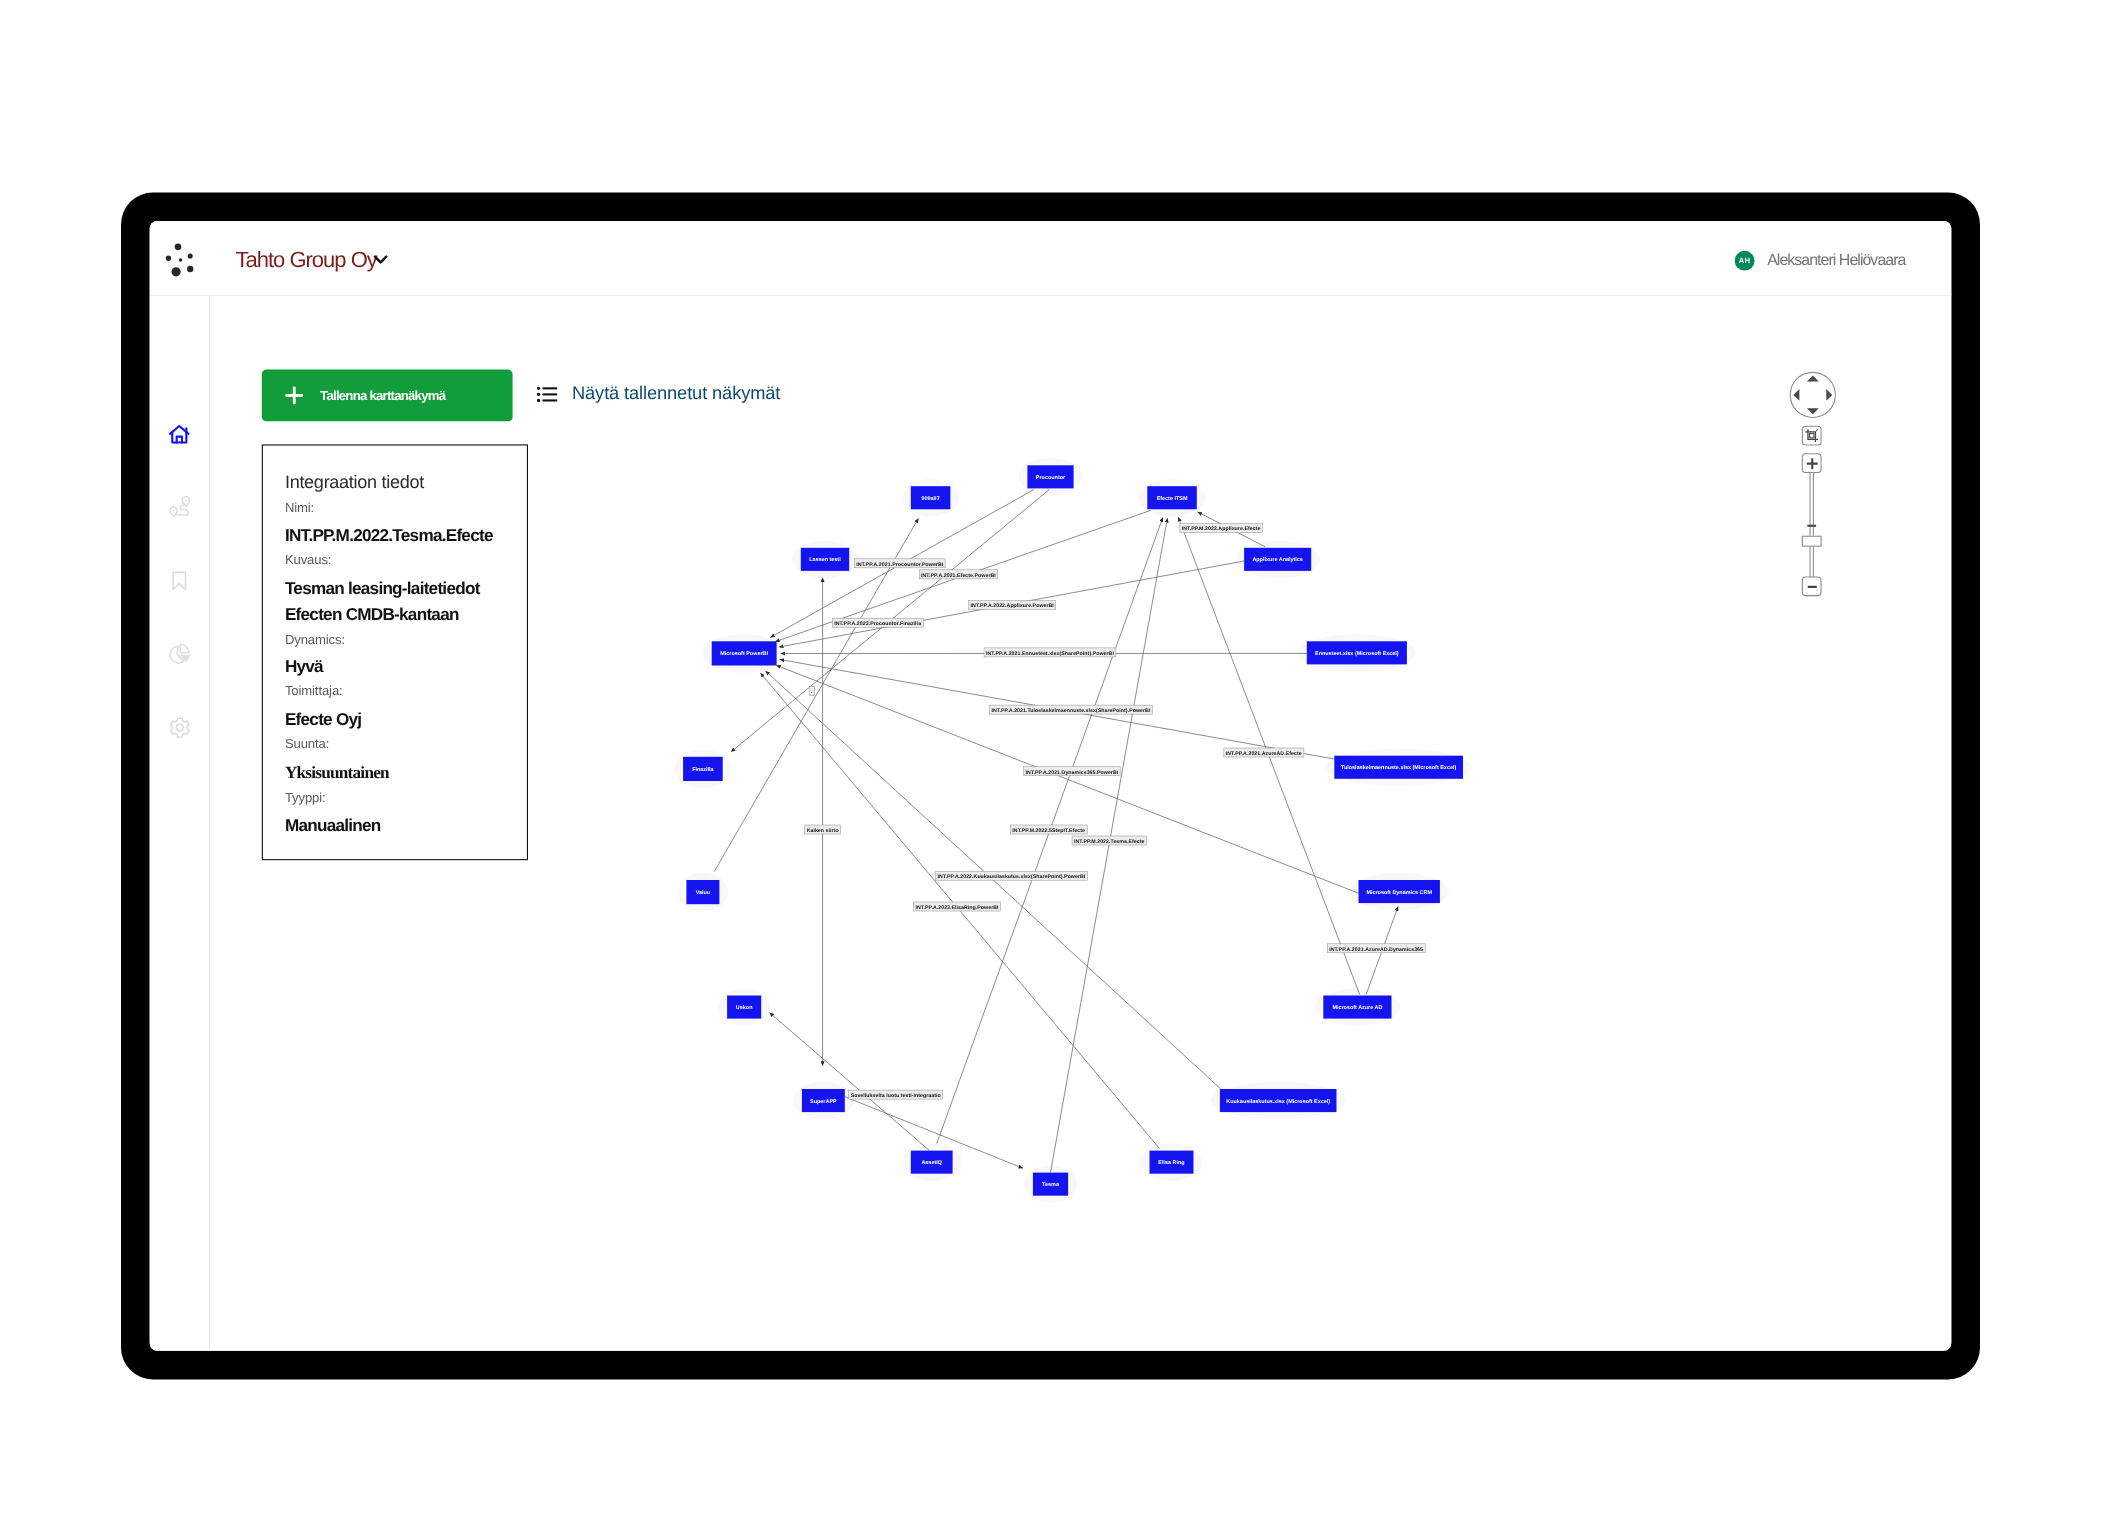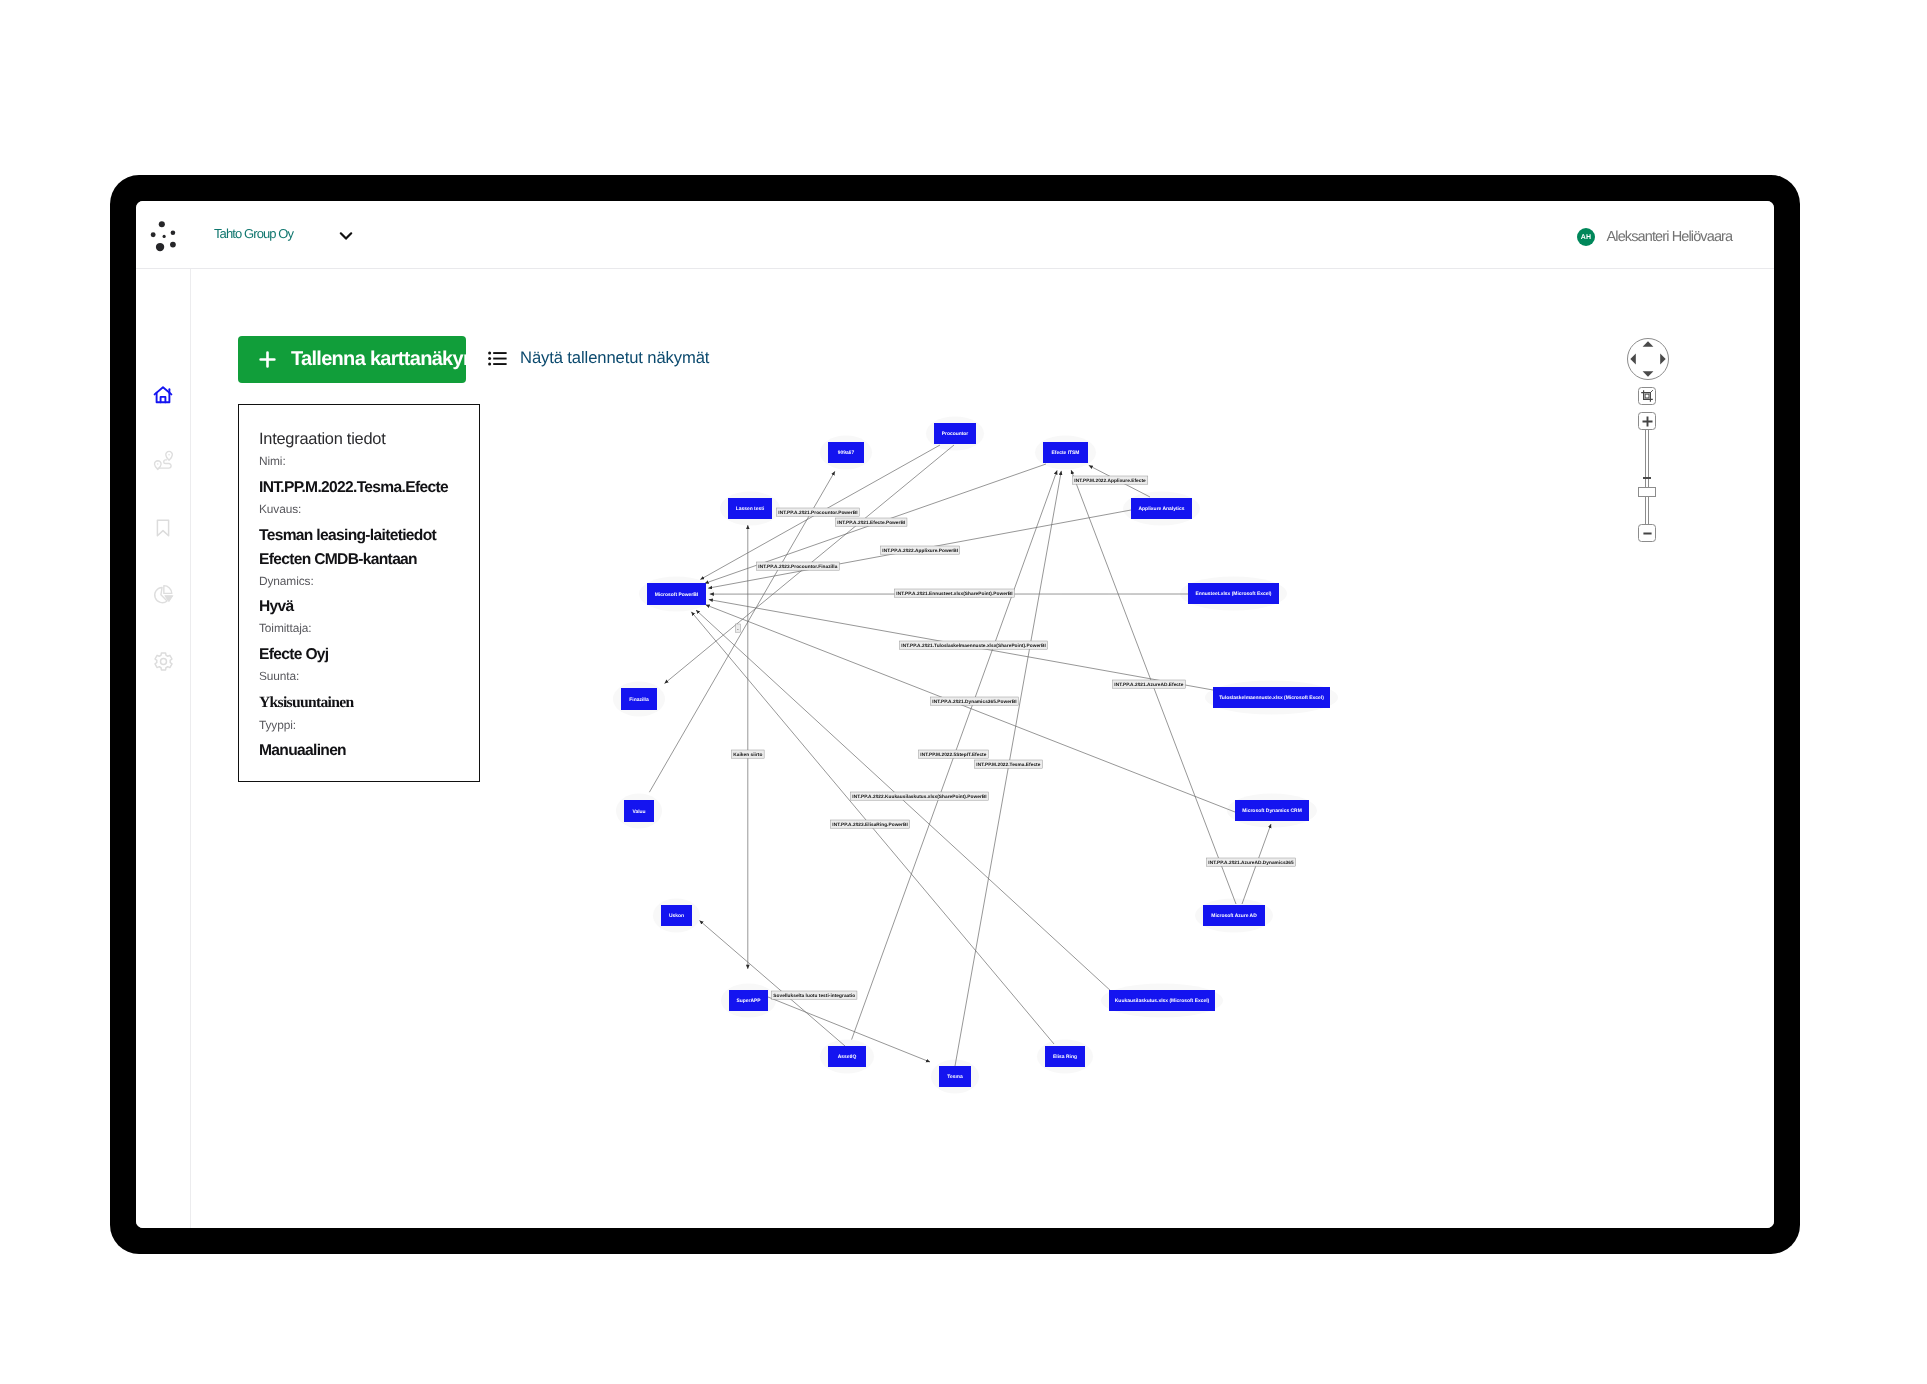--- a/index.html
+++ b/index.html
@@ -4,37 +4,37 @@
 <style>
   html,body{margin:0;padding:0;background:#ffffff;width:1927px;height:1384px;overflow:hidden;
     font-family:"Liberation Sans",sans-serif;-webkit-font-smoothing:antialiased;text-rendering:geometricPrecision;}
   #stage{position:relative;width:1927px;height:1384px;background:#fff;}
   .frame{position:absolute;left:110px;top:175px;width:1690px;height:1079px;background:#000;border-radius:29px;}
   .screen{position:absolute;left:136px;top:201px;width:1638px;height:1027px;background:#fff;border-radius:7px;overflow:hidden;}
 
   
   .topbar{position:absolute;left:0;top:0;width:1638px;height:68px;background:#fff;border-bottom:1px solid #e9e9ec;box-sizing:border-box;}
   .logo{position:absolute;left:14px;top:15px;width:34px;height:36px;}
-  .org-name{position:absolute;left:78px;top:25px;font-size:13px;color:#0f766e;letter-spacing:-0.9px;}
+  .org-name{position:absolute;left:78px;top:25px;font-size:20px;color:#7f1d1d;letter-spacing:-0.9px;}
   .org-caret{position:absolute;left:203px;top:28px;width:14px;height:12px;}
   .user-wrap{position:absolute;left:1441px;top:20px;height:32px;display:flex;align-items:center;}
   .avatar{width:18px;height:18px;border-radius:50%;background:#00875a;color:#fff;font-size:7px;font-weight:700;
      display:flex;align-items:center;justify-content:center;letter-spacing:.2px;}
   .user-name{margin-left:11.5px;font-size:14.5px;color:#737373;letter-spacing:-0.88px;white-space:nowrap;}
 
   
   .sidebar{position:absolute;left:0;top:68px;width:55px;height:959px;background:#fff;border-right:1px solid #ececee;box-sizing:border-box;}
   .side-item{position:absolute;left:0;width:54px;height:30px;display:flex;align-items:center;justify-content:center;}
 
   
   .content{position:absolute;left:55px;top:68px;width:1583px;height:959px;background:#fff;}
   .btn-save{position:absolute;left:47px;top:67px;width:228px;height:47px;background:#119e3a;border-radius:4px;
      display:flex;align-items:center;cursor:pointer;border:none;}
   .btn-plus{margin-left:21px;width:17px;height:17px;position:relative;}
-  .btn-save-label{margin-left:15px;color:#fff;font-size:20px;font-weight:700;letter-spacing:-0.7px;white-space:nowrap;}
+  .btn-save-label{margin-left:15px;color:#fff;font-size:12px;font-weight:700;letter-spacing:-0.7px;white-space:nowrap;}
   .views-link{position:absolute;left:297px;top:79px;display:flex;align-items:center;cursor:pointer;}
   .views-icon{width:19px;height:15px;position:relative;}
   .views-label{margin-left:13px;font-size:16.6px;color:#0c4a6e;letter-spacing:-0.1px;white-space:nowrap;}
 
   
   .info-panel{position:absolute;left:47px;top:135px;width:242px;height:378px;border:1.3px solid #111;background:#fff;box-sizing:border-box;}
   .info-title{position:absolute;left:20px;top:26px;font-size:16.4px;color:#2b2b2e;line-height:1;letter-spacing:-0.25px;}
   .info-key{position:absolute;left:20px;font-size:11.9px;color:#58585d;line-height:1;letter-spacing:-0.1px;}
   .info-val{position:absolute;left:20px;font-size:15.6px;font-weight:700;color:#121215;line-height:1;white-space:nowrap;letter-spacing:-0.68px;}
 

